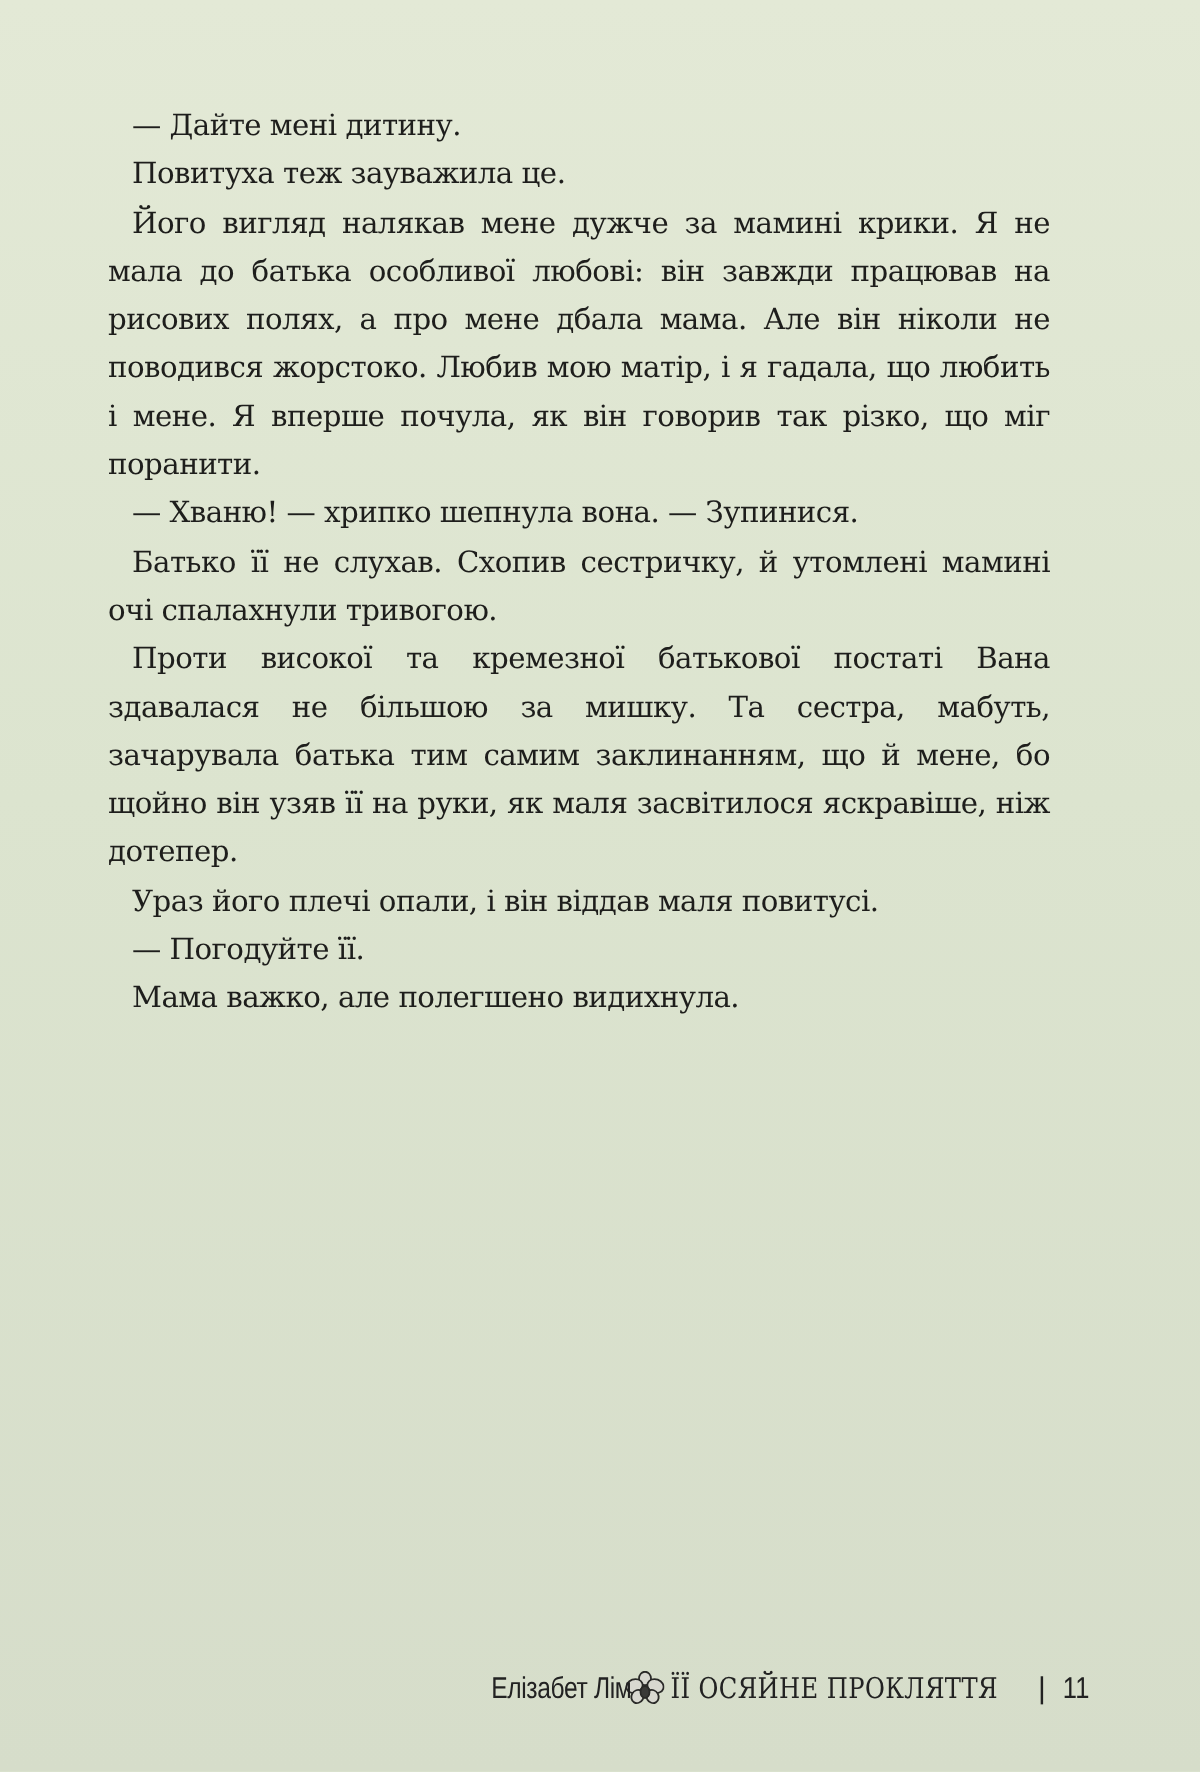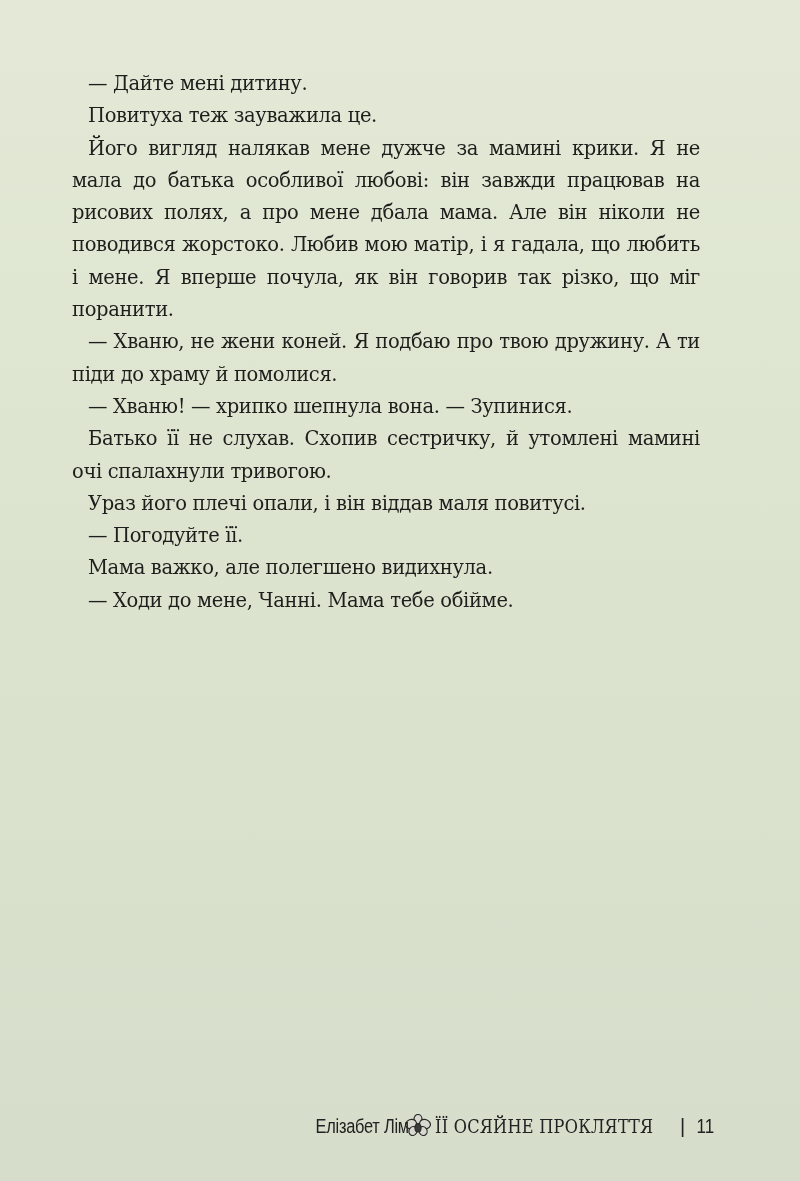--- a/index.html
+++ b/index.html
@@ -28,21 +28,21 @@
       margin: 0;
       text-align: justify;
       text-indent: 16px;
       letter-spacing: -0.35px;
       word-spacing: 0px;
       hyphens: manual;
     }
     .footer {
       position: absolute;
       left: 0;
-      right: 16px;
+      right: 4px;
       top: 1114px;
       display: flex;
       justify-content: flex-end;
       align-items: center;
       padding-right: 68px;
       font-family: "Liberation Sans", "DejaVu Sans", sans-serif;
       font-size: 20px;
       color: #222;
       gap: 4px;
       text-align: center;
@@ -73,27 +73,26 @@
       display: inline-block;
     }
   </style>
 </head>
 <body>
 
 <div class="page">
   <p class="para">— Дайте мені дитину.</p>
   <p class="para">Повитуха теж зауважила це.</p>
   <p class="para">Його вигляд налякав мене дужче за мамині крики. Я не мала до батька особливої любові: він завжди працював на рисових полях, а про мене дбала мама. Але він ніколи не поводився жорстоко. Любив мою матір, і я гадала, що любить і мене. Я вперше почула, як він говорив так різко, що міг поранити.</p>
-  <p class="para">— Хваню, не жени коней. Я подбаю про твою дружину. А ти піди до храму й помолися.</p>
   <p class="para">— Хваню! — хрипко шепнула вона. — Зупинися.</p>
   <p class="para">Батько її не слухав. Схопив сестричку, й утомлені мамині очі спалахнули тривогою.</p>
+  <p class="para">Проти високої та кремезної батькової постаті Вана здавалася не більшою за мишку. Та сестра, мабуть, зачарувала батька тим самим заклинанням, що й мене, бо щойно він узяв її на руки, як маля засвітилося яскравіше, ніж дотепер.</p>
   <p class="para">Ураз його плечі опали, і він віддав маля повитусі.</p>
   <p class="para">— Погодуйте її.</p>
   <p class="para">Мама важко, але полегшено видихнула.</p>
-  <p class="para">— Ходи до мене, Чанні. Мама тебе обійме.</p>
 </div>
 
 <div class="footer">
   <span class="author">Елізабет Лім</span>
   <span class="orchid">
     <svg width="26" height="24" viewBox="0 0 26 24">
       <g fill="#d8d8d0" stroke="#2a2a28" stroke-width="1.2">
         <ellipse cx="13" cy="5" rx="4" ry="4.5"></ellipse>
         <ellipse cx="6" cy="10" rx="5.5" ry="4.5" transform="rotate(-20 6 10)"></ellipse>
         <ellipse cx="20" cy="10" rx="5.5" ry="4.5" transform="rotate(20 20 10)"></ellipse>

